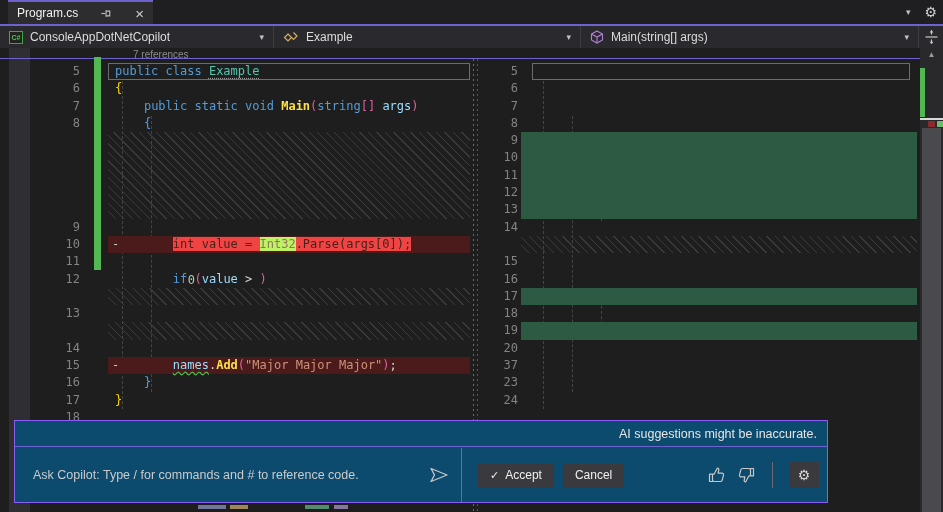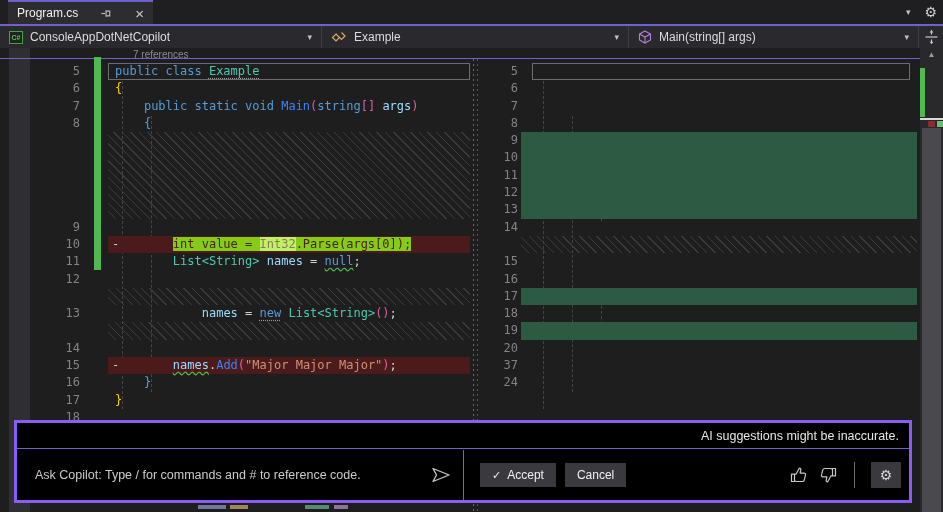--- a/index.html
+++ b/index.html
@@ -15,21 +15,21 @@
   .tab-ico{color:#BEBEBE;font-size:12px;line-height:1;display:flex;align-items:center}
   .strip-right{position:absolute;right:6px;top:0;height:24px;display:flex;align-items:center;gap:14px;color:#C2C2C2}
   .chev{font-size:9px;color:#C2C2C2}
   .gear{font-size:14px;color:#CFCFCF;font-family:"DejaVu Sans",sans-serif}
   .accentline{position:absolute;left:0;top:24px;width:100%;height:2px;background:#6E63CE}
 
   
   .navbar{position:absolute;left:0;top:26px;width:100%;height:22px;background:#2A2A2E;display:flex;font-size:12px}
   .nav-sec{display:flex;align-items:center;gap:7px;padding:0 9px;border-right:1px solid #3E3E42;color:#DCDCDC}
   .nav-sec .chev{margin-left:auto}
-  .sec1{width:322px}.sec2{width:307px}.sec3{flex:1}
+  .sec1{width:274px}.sec2{width:307px}.sec3{flex:1}
   .nav-split{width:24px;display:flex;align-items:center;justify-content:center}
   .cs-badge{width:14px;height:13px;border:1px solid #3FA63F;color:#5CBF5C;font-size:7px;font-weight:bold;
             display:flex;align-items:center;justify-content:center;background:#20241f}
 
   
   .margin-strip{position:absolute;left:9px;top:48px;width:21px;height:464px;background:#2F2F33}
   .codelens{position:absolute;left:133px;top:49px;font-size:10px;color:#8C8C8C}
   .hline-purple{position:absolute;left:0;top:58px;width:920px;height:1px;background:#6E63CE}
   .changebar{position:absolute;left:94px;top:57px;width:7px;height:213px;background:#53B853}
   .pane-divider{position:absolute;left:473px;top:59px;width:1px;height:453px;
@@ -55,46 +55,46 @@
   .linebg.box{border:1px solid #6C6C70}
   .right .linebg.box{left:55px;right:33px}
   .mk{position:absolute;top:1px;color:#C8C8C8;font-family:"DejaVu Sans Mono",monospace;font-size:12px}
   .left .mk{left:112px}
   .code{position:absolute;top:1px;white-space:pre;font-family:"DejaVu Sans Mono",monospace;font-size:12px;color:#D4D4D4}
   .left .code{left:115px}
 
   .tk.kw{color:#569CD6}
   .tk.cls{color:#4EC9B0}
   .tk.var{color:#9CDCFE}
-  .tk.fn{color:#3b82f6;font-weight:normal}
+  .tk.fn{color:#fde047;font-weight:bold}
   .tk.pn{color:#D4D4D4}
   .tk.num{color:#B5CEA8}
   .tk.str{color:#CE9178}
   .tk.br1{color:#FFD602}
   .tk.br2{color:#4EA0F0}
   .tk.br3{color:#DD5FA3}
-  .tk.hl{background:#84cc16;color:#49221B}
+  .tk.hl{background:#ef4444;color:#49221B}
   .tk.hl2{background:#bef264;color:#8A7A58}
   .tk.sqg{text-decoration-line:underline;text-decoration-style:wavy;text-decoration-color:#4EC14E;text-underline-offset:2px}
   .tk.dots{text-decoration-line:underline;text-decoration-style:dotted;text-decoration-color:#9A9A9A;text-underline-offset:3px}
 
   .guide{position:absolute;width:0;border-left:1px dashed rgba(150,150,150,.33)}
 
   
   .scrollbar{position:absolute;left:920px;top:48px;width:23px;height:464px;background:#29292C}
   .sb-up{position:absolute;top:2px;left:0;width:100%;text-align:center;color:#9A9A9A;font-size:8px}
   .sb-ann-green{position:absolute;left:0;top:20px;width:5px;height:49px;background:#53B853}
   .sb-line{position:absolute;left:0;top:70px;width:100%;height:2px;background:#D8D8D8}
   .sb-red{position:absolute;left:8px;top:73px;width:7px;height:6px;background:#8B2B2B}
   .sb-green2{position:absolute;left:17px;top:73px;width:6px;height:6px;background:#6CBE6C}
   .sb-thumb{position:absolute;left:2px;top:80px;bottom:0;width:19px;background:#4A4A4E}
 
   
-  .copilot-panel{position:absolute;left:14px;top:420px;width:898px;height:83px;background:#000000;
-                 border:3px solid #8b5cf6;z-index:20}
+  .copilot-panel{position:absolute;left:14px;top:420px;width:814px;height:83px;background:#0c4a6e;
+                 border:1px solid #8b5cf6;z-index:20}
   .cp-header{position:absolute;top:0;left:0;right:0;height:26px;border-bottom:1px solid #6E63CE;
              display:flex;align-items:center;justify-content:flex-end;padding-right:10px;
              font-size:12.5px;color:#E6E6E6}
   .cp-body{position:absolute;top:27px;bottom:0;left:0;right:0;display:flex}
   .cp-input{flex:0 0 447px;border-right:1px solid #6E63CE;position:relative;display:flex;
             align-items:center;padding-left:18px;color:#CBCBCB;font-size:12.5px}
   .send-btn{position:absolute;right:12px;top:50%;transform:translateY(-50%);display:flex}
   .cp-actions{flex:1;display:flex;align-items:center;padding:0 8px 0 16px;gap:9px}
   .btn{height:24px;background:#3A3A3E;color:#F0F0F0;font-size:12px;display:flex;align-items:center;
        gap:6px;padding:0 12px;cursor:pointer}
@@ -214,31 +214,30 @@
         <span class="num">9</span>
       </div>
       <div class="row">
         <span class="num">10</span>
         <div class="linebg del"></div>
         <span class="mk">-</span>
         <div class="code"><span class="tk pn">        </span><span class="tk hl">int value = </span><span class="tk hl2">Int32</span><span class="tk hl">.Parse(args[0]);</span></div>
       </div>
       <div class="row">
         <span class="num">11</span>
-        <div class="code"><span class="tk pn">        </span><span class="tk cls">List&lt;String&gt;</span><span class="tk pn"> </span><span class="tk var">names</span><span class="tk pn"> = </span><span class="tk kw sqg">null</span><span class="tk pn">;</span></div>
       </div>
       <div class="row">
         <span class="num">12</span>
+        <div class="code"><span class="tk pn">        </span><span class="tk kw">if </span><span class="tk br3">(</span><span class="tk var">value</span><span class="tk pn"> &gt; </span><span class="tk num">0</span><span class="tk br3">)</span></div>
       </div>
       <div class="row">
         <div class="linebg hatch"></div>
       </div>
       <div class="row">
         <span class="num">13</span>
-        <div class="code"><span class="tk pn">            </span><span class="tk var">names</span><span class="tk pn"> = </span><span class="tk kw dots">new</span><span class="tk pn"> </span><span class="tk cls">List&lt;String&gt;</span><span class="tk br3">()</span><span class="tk pn">;</span></div>
       </div>
       <div class="row">
         <div class="linebg hatch"></div>
       </div>
       <div class="row">
         <span class="num">14</span>
       </div>
       <div class="row">
         <span class="num">15</span>
         <div class="linebg del"></div>
@@ -312,20 +311,23 @@
       </div>
       <div class="row">
         <span class="num">19</span>
         <div class="linebg add"></div>
       </div>
       <div class="row">
         <span class="num">20</span>
       </div>
       <div class="row">
         <span class="num">37</span>
+      </div>
+      <div class="row">
+        <span class="num">23</span>
       </div>
       <div class="row">
         <span class="num">24</span>
       </div>
     </div>
 
   <div class="scrollbar">
     <div class="sb-up">▲</div>
     <div class="sb-ann-green"></div>
     <div class="sb-line"></div>

